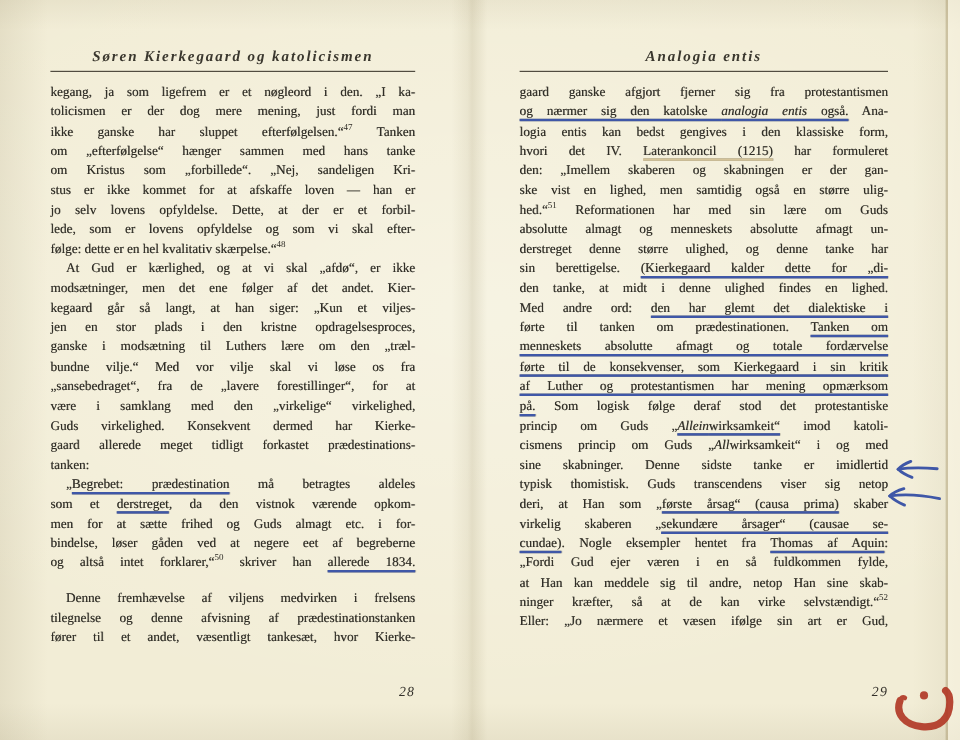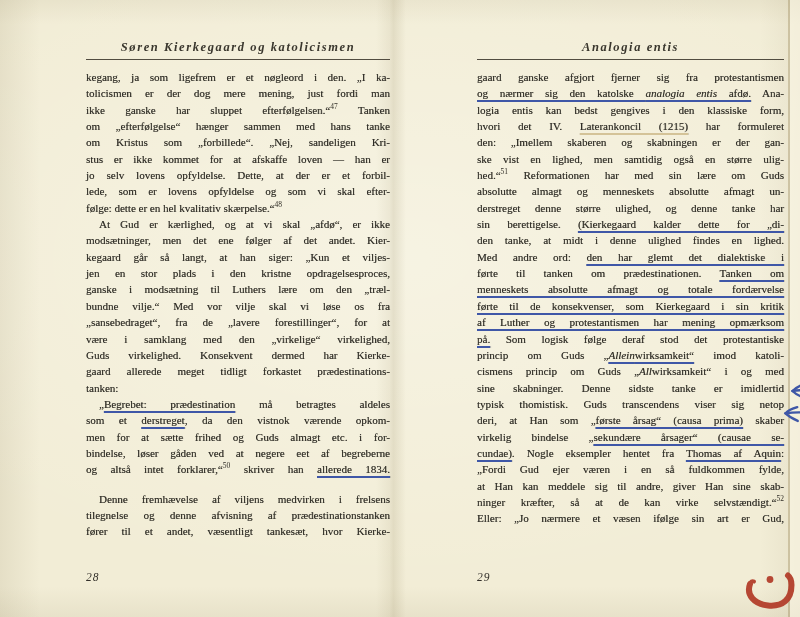--- a/index.html
+++ b/index.html
@@ -13,21 +13,21 @@
       linear-gradient(0deg, rgba(110,95,55,0.08), rgba(110,95,55,0) 5%, rgba(110,95,55,0) 96%, rgba(110,95,55,0.07)),
       var(--paper,#f2edd6);
   }
   .gutter {
     position:absolute; left:376px; top:0; width:30px; height:617px; pointer-events:none;
     background:linear-gradient(90deg, rgba(120,105,60,0) 0%, rgba(120,105,60,0.08) 45%, rgba(120,105,60,0.14) 58%, rgba(120,105,60,0) 100%);
   }
   .edge-line { position:absolute; left:788px; top:0; width:2px; height:617px; background:rgba(150,130,80,0.35); }
   .edge-paper { position:absolute; left:790px; top:0; width:10px; height:617px; background:rgba(255,252,235,0.5); }
 
-  .page { position:absolute; top:0; height:460px;margin-left:44px; }
+  .page { position:absolute; top:0; height:460px; }
   .page-left  { left:42px;  width:304px; }
   .page-right { left:433px; width:307px; }
 
   .running-header {
     position:absolute; top:40px; left:0; right:0; text-align:center;
     font-style:italic; font-weight:bold; font-size:12.5px; letter-spacing:1.6px;
     color:#3a372e; white-space:nowrap;
   }
   .header-rule { position:absolute; top:59px; left:0; right:0; border-top:1.6px solid #514c40; }
 
@@ -54,21 +54,21 @@
     text-decoration-color:var(--blue,#3f57a7); text-decoration-thickness:2.4px;
     text-underline-offset:2.8px; text-decoration-skip-ink:none;
   }
   .u-faint {
     text-decoration-line:underline; text-decoration-style:solid;
     text-decoration-color:var(--faint,#d4c398); text-decoration-thickness:2px;
     text-underline-offset:2.6px; text-decoration-skip-ink:none;
   }
 
   .page-number {
-    position:absolute; top:571px; left:0; right:0; text-align:left;
+    position:absolute; top:571px; left:0; right:0; text-align:right;
     font-size:11.5px; font-style:italic; letter-spacing:1px; color:#33302a;
   }
 
   .margin-arrow { position:absolute; pointer-events:none; }
   .arrow-1 { left:313px; top:382px; }
   .arrow-2 { left:306px; top:404px; transform:rotate(2deg); }
 
   .red-stamp { position:absolute; left:744px; top:572px; opacity:0.93; }
 </style>
 </head>
@@ -112,45 +112,45 @@
       <div class="ln"><span>fører til et andet, væsentligt tankesæt, hvor Kierke-</span></div>
     </div>
   <div class="page-number">28</div>
 </div>
 
 <div class="page page-right">
   <div class="running-header">Analogia entis</div>
   <div class="header-rule"></div>
   <div class="lines">
       <div class="ln"><span>gaard ganske afgjort fjerner sig fra protestantismen</span></div>
-      <div class="ln"><span class="u-blue2">og nærmer sig den katolske </span><span class="it u-blue2">analogia entis</span><span class="u-blue2"> afdø.</span><span> Ana-</span></div>
+      <div class="ln"><span class="u-blue2">og nærmer sig den katolske </span><span class="it u-blue2">analogia entis</span><span class="u-blue2"> også.</span><span> Ana-</span></div>
       <div class="ln"><span>logia entis kan bedst gengives i den klassiske form,</span></div>
       <div class="ln"><span>hvori det IV. </span><span class="u-faint">Laterankoncil (1215)</span><span> har formuleret</span></div>
       <div class="ln"><span>den: „Imellem skaberen og skabningen er der gan-</span></div>
       <div class="ln"><span>ske vist en lighed, men samtidig også en større ulig-</span></div>
       <div class="ln"><span>hed.“</span><sup>51</sup><span> Reformationen har med sin lære om Guds</span></div>
       <div class="ln"><span>absolutte almagt og menneskets absolutte afmagt un-</span></div>
       <div class="ln"><span>derstreget denne større ulighed, og denne tanke har</span></div>
       <div class="ln"><span>sin berettigelse. </span><span class="u-blue">(Kierkegaard kalder dette for „di-</span></div>
       <div class="ln"><span>den tanke, at midt i denne ulighed findes en lighed.</span></div>
       <div class="ln"><span>Med andre ord: </span><span class="u-blue">den har glemt det dialektiske i</span></div>
       <div class="ln"><span>førte til tanken om prædestinationen. </span><span class="u-blue">Tanken om</span></div>
       <div class="ln"><span class="u-blue">menneskets absolutte afmagt og totale fordærvelse</span></div>
       <div class="ln"><span class="u-blue">førte til de konsekvenser, som Kierkegaard i sin kritik</span></div>
       <div class="ln"><span class="u-blue">af Luther og protestantismen har mening opmærksom</span></div>
       <div class="ln"><span class="u-blue">på.</span><span> Som logisk følge deraf stod det protestantiske</span></div>
       <div class="ln"><span>princip om Guds „</span><span class="it u-blue">Allein</span><span class="u-blue">wirksamkeit“</span><span> imod katoli-</span></div>
       <div class="ln"><span>cismens princip om Guds „</span><span class="it">All</span><span>wirksamkeit“ i og med</span></div>
       <div class="ln"><span>sine skabninger. Denne sidste tanke er imidlertid</span></div>
       <div class="ln"><span>typisk thomistisk. Guds transcendens viser sig netop</span></div>
       <div class="ln"><span>deri, at Han som „</span><span class="u-blue">første årsag“ (causa prima)</span><span> skaber</span></div>
-      <div class="ln"><span>virkelig bindelse „</span><span class="u-blue">sekundære årsager“ (causae se-</span></div>
+      <div class="ln"><span>virkelig skaberen „</span><span class="u-blue">sekundære årsager“ (causae se-</span></div>
       <div class="ln"><span class="u-blue">cundae)</span><span>. Nogle eksempler hentet fra </span><span class="u-blue">Thomas af Aquin</span><span>:</span></div>
       <div class="ln"><span>„Fordi Gud ejer væren i en så fuldkommen fylde,</span></div>
-      <div class="ln"><span>at Han kan meddele sig til andre, giver Han sine skab-</span></div>
+      <div class="ln"><span>at Han kan meddele sig til andre, netop Han sine skab-</span></div>
       <div class="ln"><span>ninger kræfter, så at de kan virke selvstændigt.“</span><sup>52</sup></div>
       <div class="ln"><span>Eller: „Jo nærmere et væsen ifølge sin art er Gud,</span></div>
     </div>
   <div class="page-number">29</div>
 
   <svg class="margin-arrow arrow-1" width="38" height="18" viewBox="0 0 38 18">
     <path d="M13,2.5 C8,4.5 4.5,6.8 2.5,9 C4.5,11 9,13.8 14,15.8" fill="none" stroke="var(--blue)" stroke-width="2.4" stroke-linecap="round"></path>
     <path d="M2.5,9 C12,7.6 22,7.6 35,8.6" fill="none" stroke="var(--blue)" stroke-width="2.4" stroke-linecap="round"></path>
   </svg>
   <svg class="margin-arrow arrow-2" width="46" height="20" viewBox="0 0 46 20">

